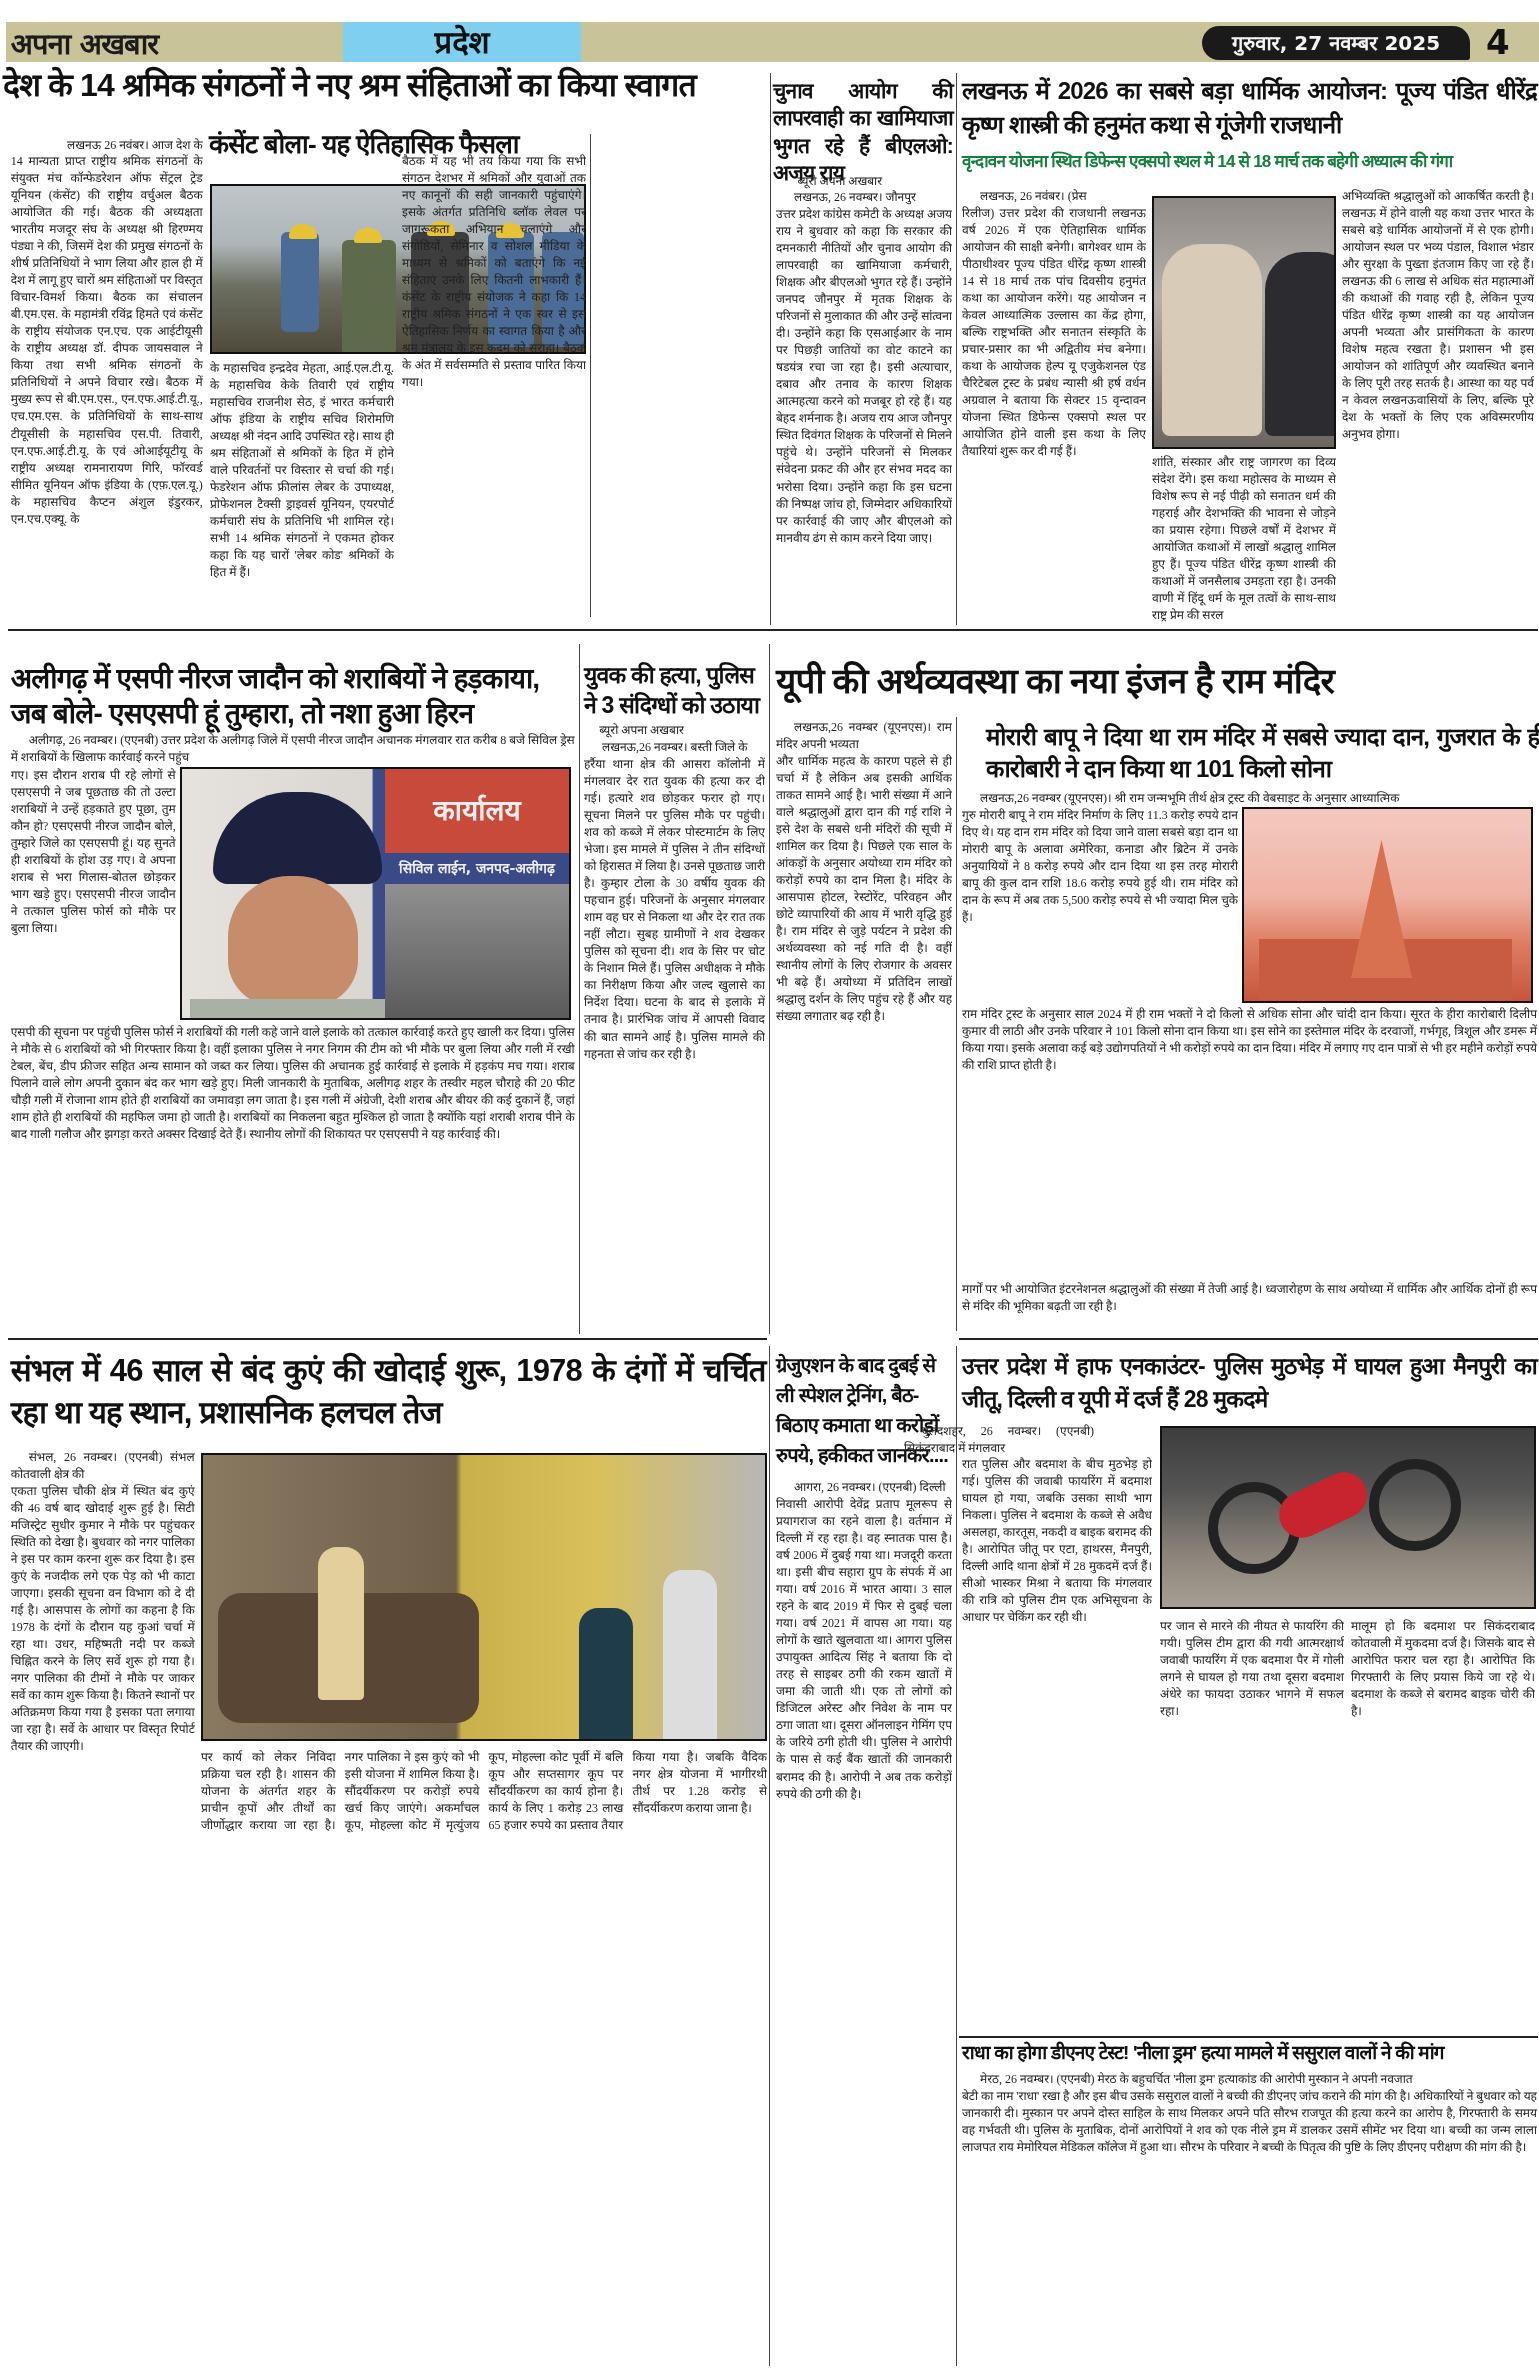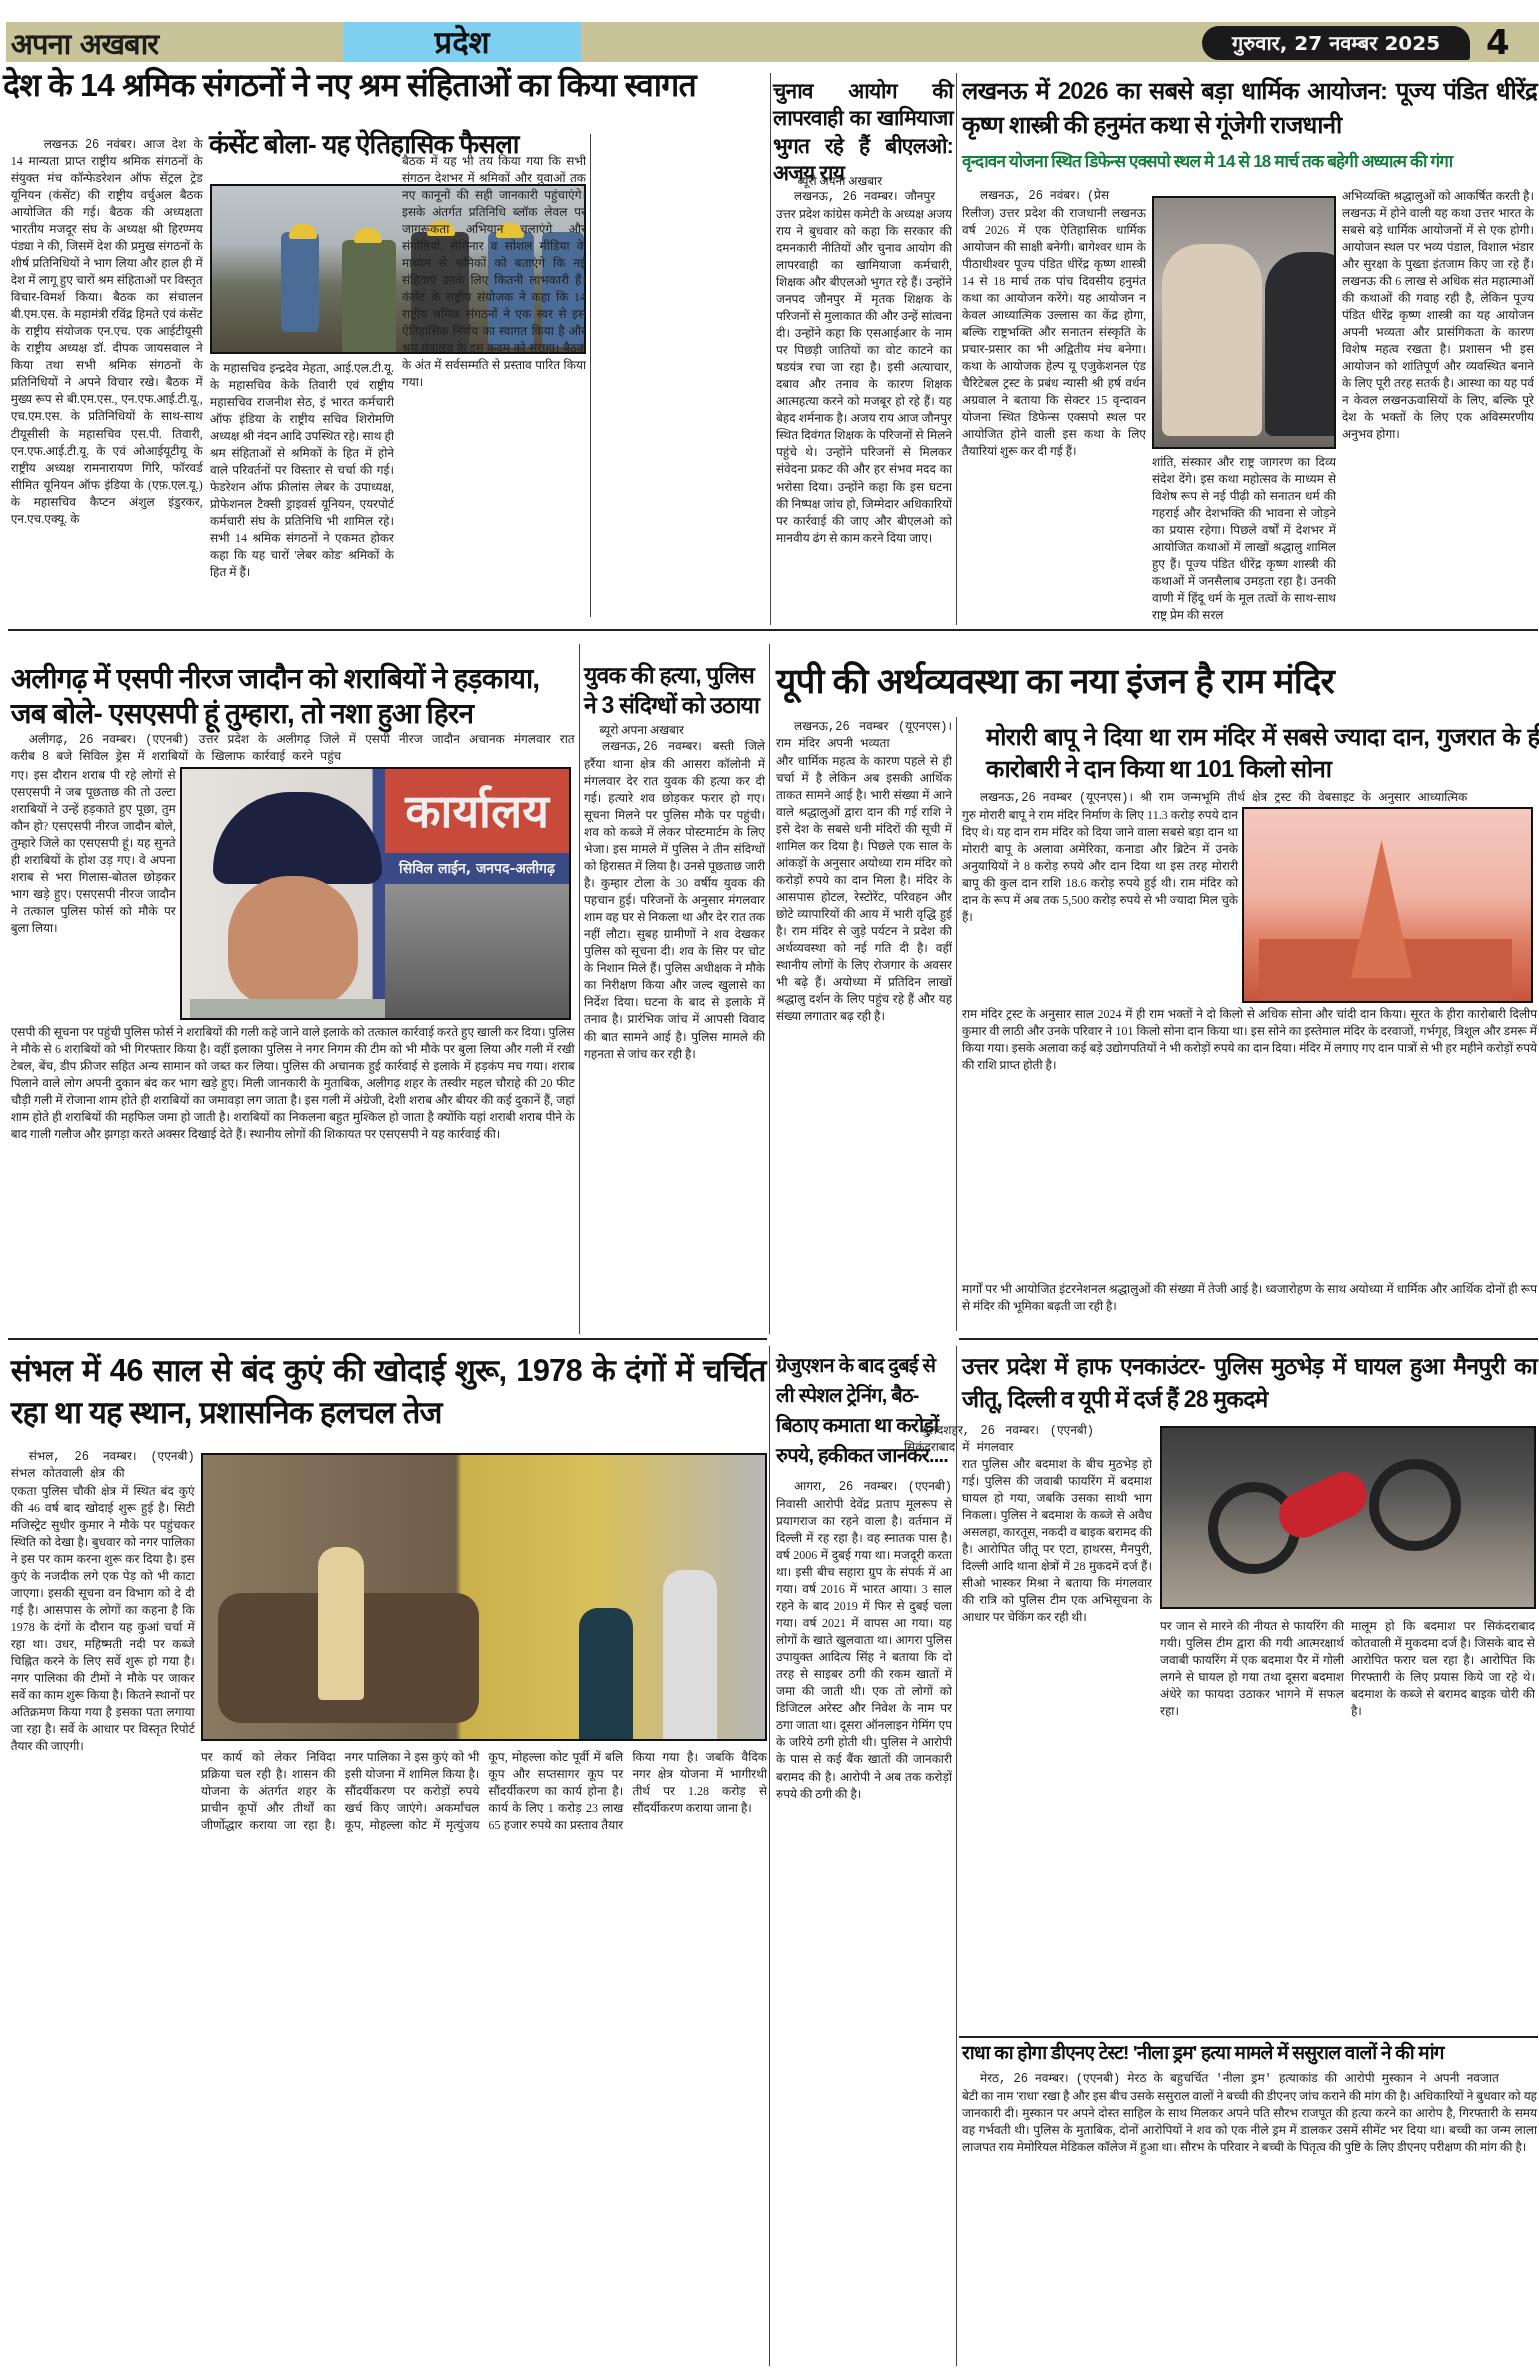--- a/index.html
+++ b/index.html
@@ -9,36 +9,36 @@
   
   .masthead { position: absolute; left: 6.1px; top: 21.5px; width: 1534px; height: 40px; background: #c9c39a; }
   .mh-paper { position: absolute; left: 4.6px; top: 1.5px; font-family: "DejaVu Sans", sans-serif; font-weight: bold; font-size: 29px; color: #1c1c1c; letter-spacing: -0.8px; }
   .mh-section { position: absolute; left: 337px; top: 0; width: 238px; height: 40px; background: #7ecff0; text-align: center; font-weight: bold; font-size: 31px; color: #111; line-height: 40px; }
   .mh-date { position: absolute; left: 1196px; top: 4.6px; width: 268px; height: 34px; background: #1a1a1a; border-radius: 17px 17px 3.1px 17px; color: #f5f5f5; font-weight: bold; font-size: 20px; text-align: center; line-height: 34px; }
   .mh-page { position: absolute; left: 1480px; top: 0; font-weight: bold; font-size: 34px; color: #111; }
 
   .abs { position: absolute; }
   .hl { font-family: "Liberation Sans", sans-serif; font-weight: bold; color: #111; line-height: 1.15; letter-spacing: -0.8px; }
   .body-text { font-family: "Liberation Serif", serif; font-size: 12px; line-height: 1.42; color: #222; text-align: justify; overflow: hidden; }
-  .dateline { text-indent: 1.5em; font-family: Liberation Mono, monospace; }
+  .dateline { text-indent: 1.5em; }
   .col-rule { position: absolute; width: 0.8px; background: #444; }
   .h-rule { position: absolute; height: 1.5px; background: #222; }
 
   .photo { position: absolute; border: 2.3px solid #111; overflow: hidden; }
 
   
   .ph-workers { background: linear-gradient(180deg,#bfc5c9 0%,#aeb5b8 35%,#6c6f61 60%,#4f4a3b 100%); }
   .ph-workers .helmet { position:absolute; width:28px; height:15.3px; background:#e7c237; border-radius:14px 14px 3.1px 3.1px; }
   .ph-workers .body { position:absolute; background:#4b6c96; border-radius:6.1px; }
 
   .ph-sp { background: linear-gradient(90deg,#e6e2dd 0%,#d9d5d0 49%,#3c4b88 49.5%,#3a4a86 100%); }
   .ph-sp .cap { position:absolute; left:31px; top:23px; width:169px; height:92px; background:#1c2140; border-radius:84px 84px 15.3px 15.3px; }
   .ph-sp .face { position:absolute; left:46px; top:107px; width:130px; height:130px; background:#c58d6c; border-radius:61px 61px 46px 46px; }
   .ph-sp .shirt { position:absolute; left:7.7px; top:230px; width:199px; height:61px; background:#aab0a6; }
-  .ph-sp .board { position:absolute; left:203px; top:0; width:184px; height:84px; background:#c84a3a; color:#eee; font-weight:bold; font-size:46px; text-align:center; line-height:84px; }
+  .ph-sp .board { position:absolute; left:203px; top:0; width:184px; height:84px; background:#c84a3a; color:#eee; font-weight:bold; font-size:28px; text-align:center; line-height:84px; }
   .ph-sp .board2 { position:absolute; left:203px; top:84px; width:184px; height:31px; background:#3a4a86; color:#eee; font-size:14px; font-weight:bold; text-align:center; line-height:31px; }
   .ph-sp .crowd { position:absolute; left:203px; top:115px; width:184px; height:176px; background:linear-gradient(180deg,#909090,#4a4a4a); }
 
   .ph-men { background: linear-gradient(180deg,#8f8a86 0%,#b7b1ab 40%,#6b6560 100%); }
   .ph-men .p1 { position:absolute; left:7.7px; top:46px; width:100px; height:192px; background:#d8cbb8; border-radius:38px 38px 7.7px 7.7px; }
   .ph-men .p2 { position:absolute; left:111px; top:54px; width:92px; height:184px; background:#2c2c30; border-radius:38px 38px 7.7px 7.7px; }
 
   .ph-temple { background: linear-gradient(180deg,#f4c9c0 0%,#efb3a4 45%,#de7d62 70%,#c6553c 100%); }
   .ph-temple .tower { position:absolute; left:107px; top:31px; width:61px; height:138px; background:#d77150; clip-path: polygon(50% 0,100% 100%,0 100%); }
   .ph-temple .base { position:absolute; left:15.3px; top:130px; width:253px; height:61px; background:#c85c40; }

